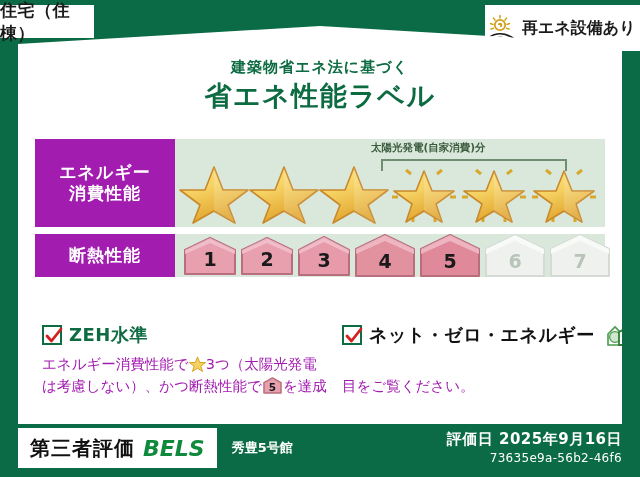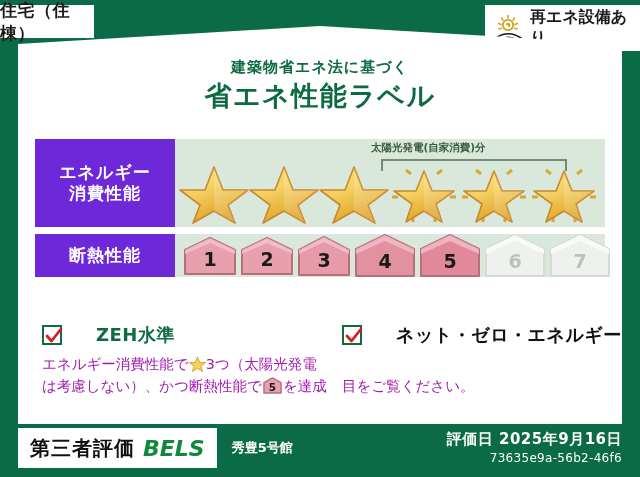--- a/index.html
+++ b/index.html
@@ -15,21 +15,21 @@
   .badge-top-left{
     position:absolute;left:0;top:5px;width:94px;height:33px;
     background:#ffffff;display:flex;align-items:center;justify-content:center;
   }
   .badge-top-left span{
     font-size:17px;font-weight:bold;color:#1a1a1a;letter-spacing:.5px;
     font-family:"DejaVu Sans","Liberation Sans",sans-serif;
   }
   .badge-top-right{
     position:absolute;right:0;top:5px;width:155px;height:46px;
-    background:#ffffff;display:flex;align-items:center;gap:5px;padding-left:8px;
+    background:#ffffff;display:flex;align-items:center;gap:5px;padding-left:0;
     box-sizing:border-box;
   }
   .badge-top-right .txt{font-size:16px;font-weight:bold;color:#1a1a1a;}
   .sun-icon{width:32px;height:28px;flex:0 0 32px;}
 
   
   .card{
     position:absolute;left:18px;top:26px;width:604px;height:398px;
     background:#ffffff;
     -webkit-clip-path:polygon(0 18px, 50% 0, 100% 18px, 100% 100%, 0 100%);
@@ -44,21 +44,21 @@
     position:absolute;left:0;right:0;top:52px;text-align:center;
     font-size:27px;font-weight:bold;color:#0d6b42;letter-spacing:1.5px;
   }
 
   
   .row{position:absolute;left:17px;width:570px;display:flex;}
   .row-energy{top:113px;height:88px;}
   .row-insul{top:208px;height:43px;}
 
   .row-label{
-    width:140px;background:#6d28d9;color:#fff;
+    width:140px;background:#a21caf;color:#fff;
     display:flex;flex-direction:column;align-items:center;justify-content:center;
     font-size:17px;font-weight:bold;line-height:1.25;letter-spacing:1px;
     flex:0 0 140px;
   }
   .row-label.two-line{font-size:17px;}
   .row-body{
     flex:1;background:#d9e8da;position:relative;
   }
 
   
@@ -90,21 +90,21 @@
 
   
   .notes{position:absolute;left:24px;top:296px;width:590px;display:flex;gap:12px;}
   .note-col{width:288px;}
   .note-head{display:flex;align-items:center;gap:7px;height:26px;}
   .chk{
     width:20px;height:20px;border:2px solid #0f6b42;background:#fff;
     position:relative;flex:0 0 20px;box-sizing:border-box;
   }
   .chk svg{position:absolute;left:1px;top:0px;}
-  .note-title{font-size:18px;font-weight:bold;color:#0f6b42;letter-spacing:.5px;white-space:nowrap;margin-left:27px;}
+  .note-title{font-size:18px;font-weight:bold;color:#0f6b42;letter-spacing:.5px;white-space:nowrap;}
   .note-title.dark{color:#111;}
   .zehm-logo{width:52px;height:26px;flex:0 0 52px;margin-left:2px;}
   .note-body{
     margin-top:5px;font-size:14.5px;color:#a21caf;line-height:1.55;letter-spacing:0px;
   }
   .inline-star{display:inline-block;vertical-align:-3px;width:17px;height:16px;}
   .inline-house{display:inline-block;vertical-align:-4px;width:21px;height:18px;}
 
   
   .footer-left{

